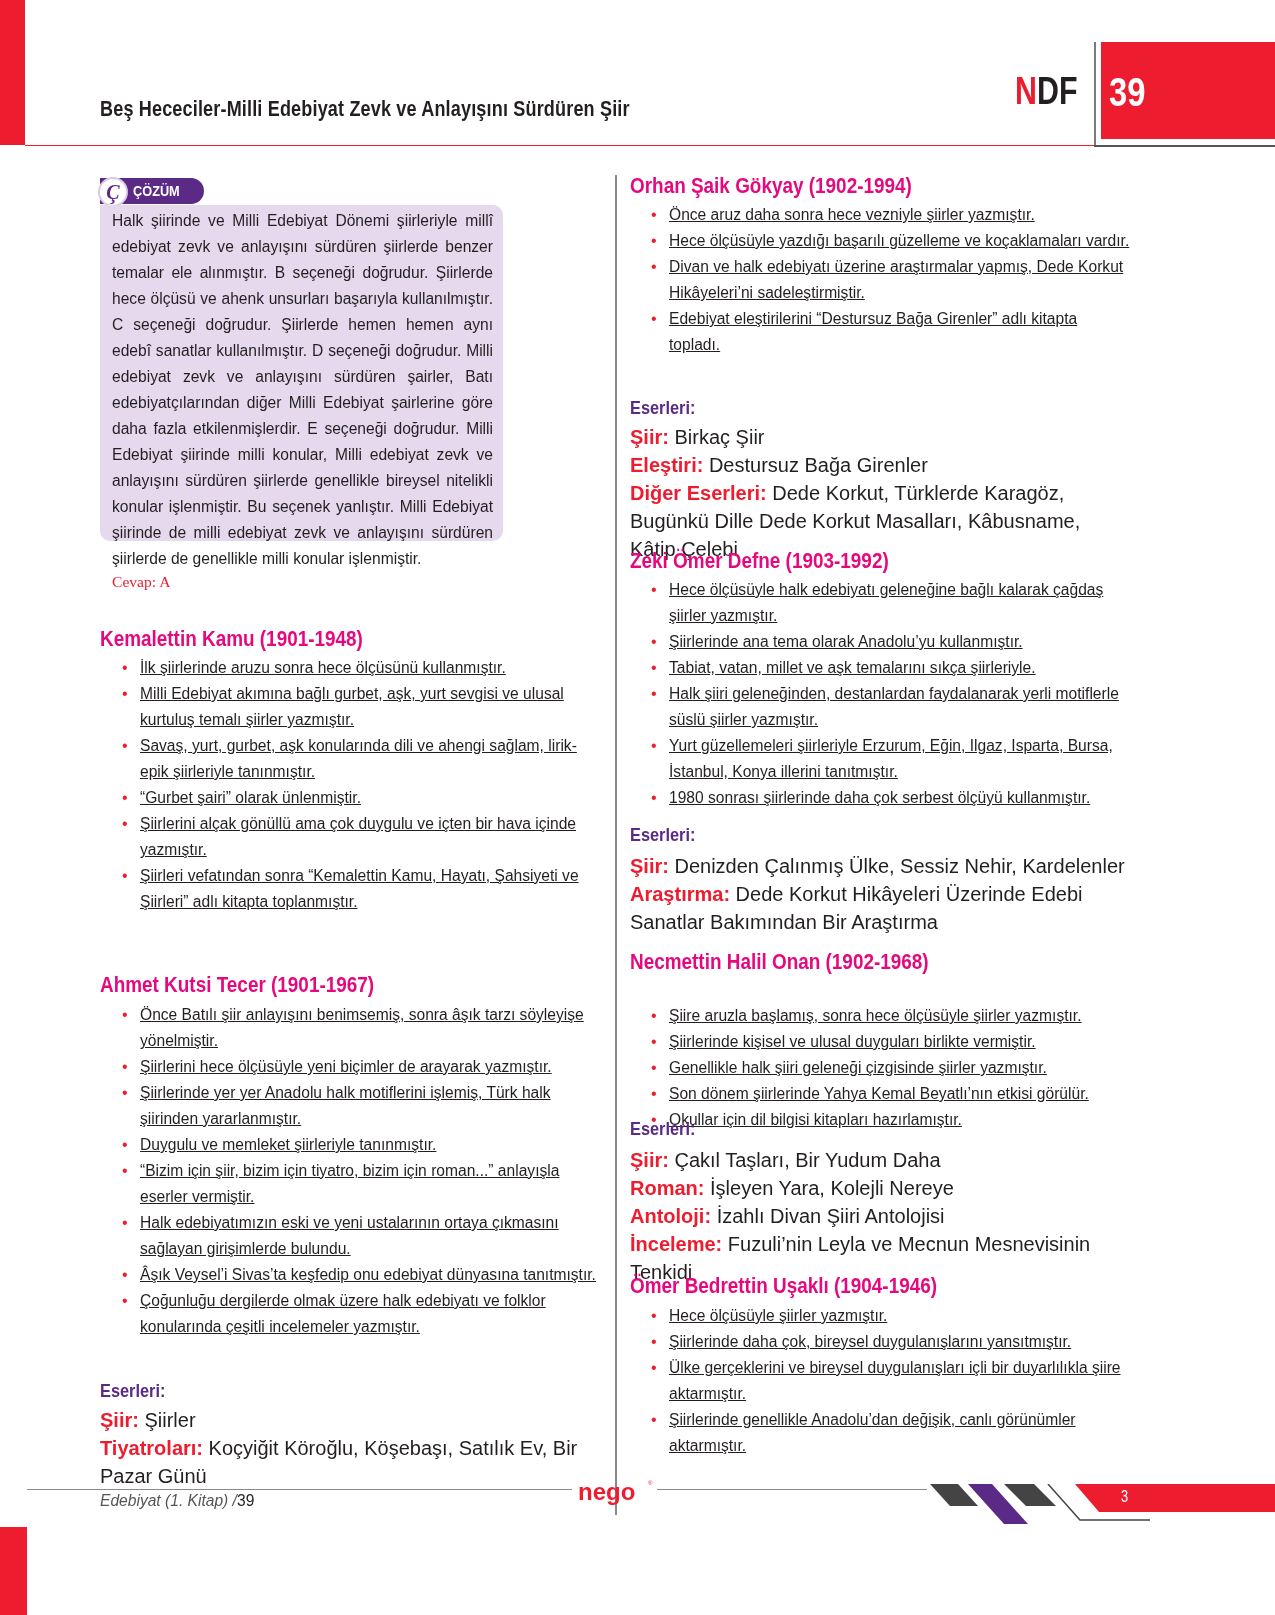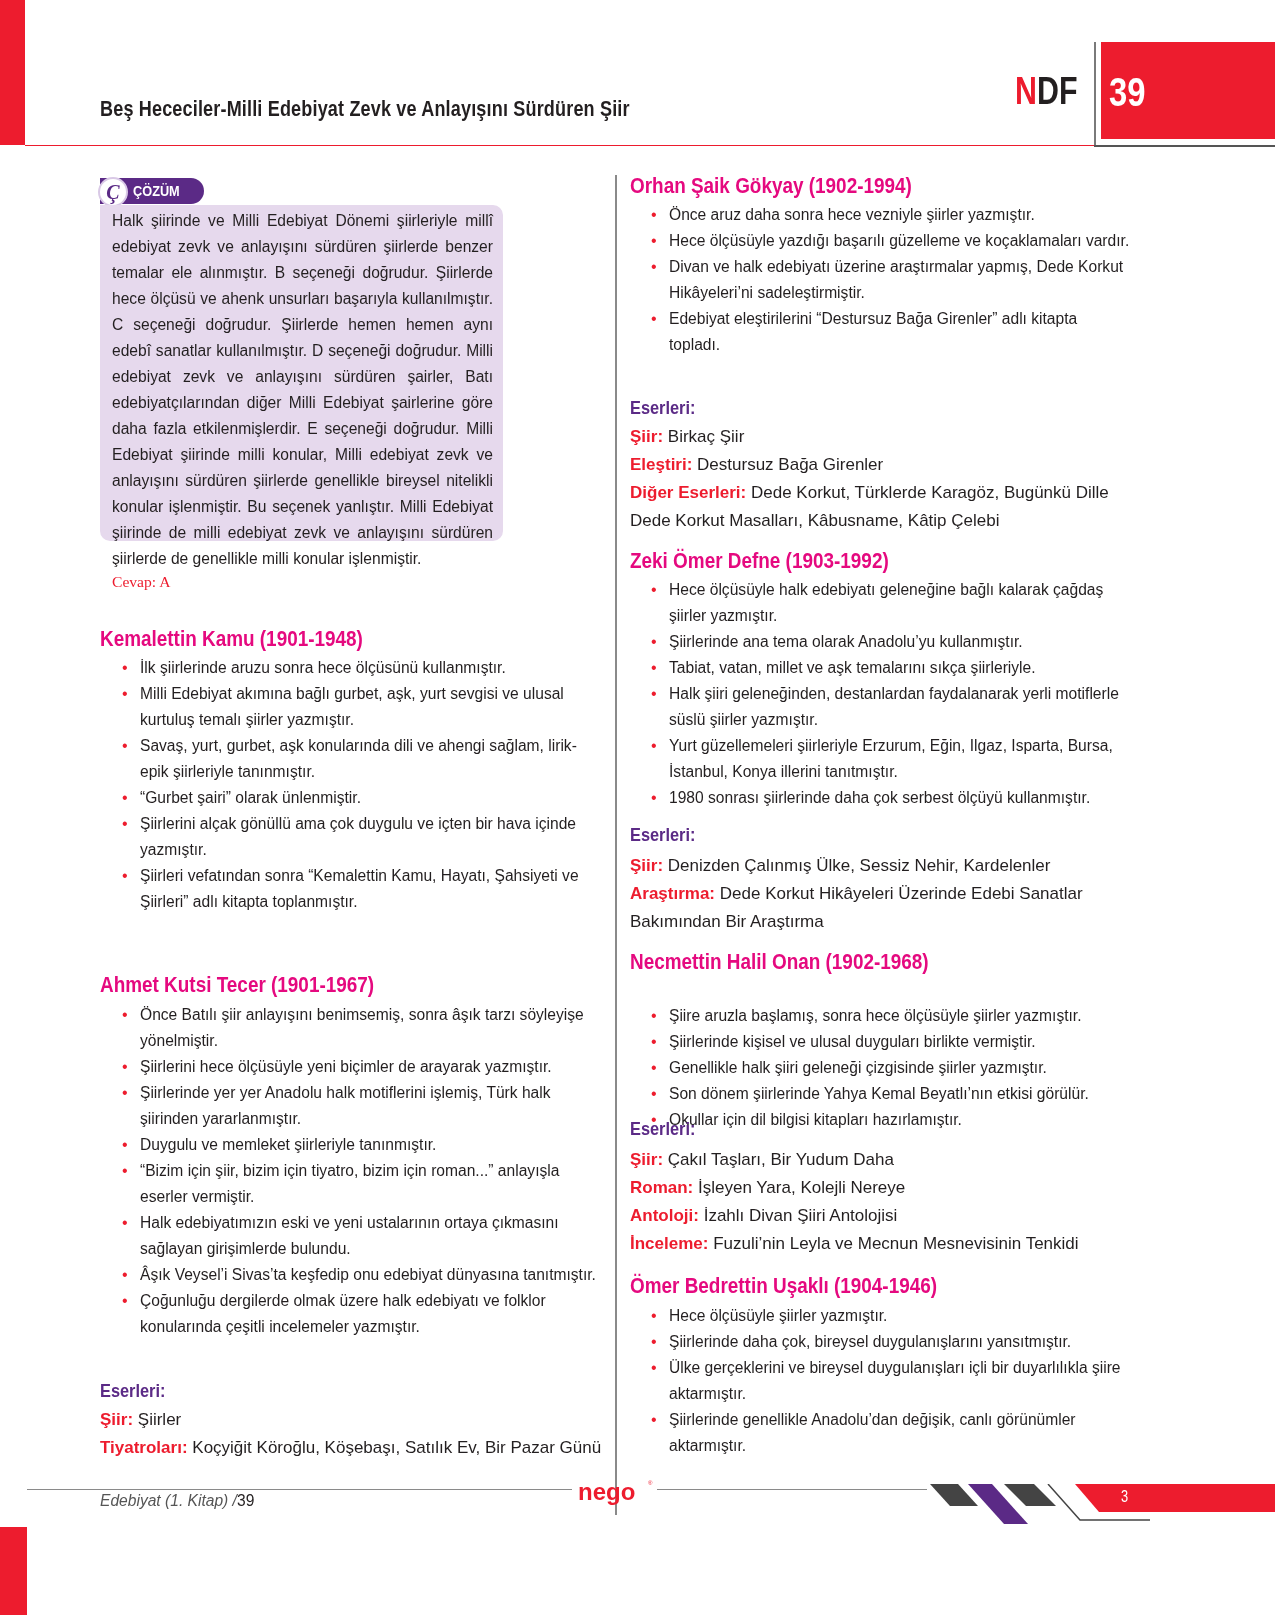--- a/index.html
+++ b/index.html
@@ -28,24 +28,24 @@
                 background:#ffffff; border:2px solid #d9c9e6; display:flex; align-items:center; justify-content:center;
                 color:#5b2a86; font-style:italic; font-weight:bold; font-family:"Liberation Serif", serif; font-size:20px; }
   .cozum-label { position:absolute; left:33px; top:4px; color:#fff; font-weight:bold; font-size:15px; transform:scaleX(0.85); transform-origin:left top; }
   .cozum-box { position:absolute; left:100px; top:205px; width:403px; height:336px; background:#e6d9ed;
                border-radius:0 10px 10px 10px; box-sizing:border-box; padding:3px 10px 0 12px; }
   .cozum-text { font-size:15.6px; line-height:26px; text-align:justify; color:#231f20; }
   .cozum-answer { text-align:left; color:#ed1c2e; font-size:15.6px; line-height:20px;font-family:Liberation Serif, serif; }
 
   .sec-title { position:absolute; font-size:22px; font-weight:bold; color:#e5097f; transform:scaleX(0.86); transform-origin:left top; white-space:nowrap; }
   .eserleri { position:absolute; font-size:19px; font-weight:bold; color:#5b2a86; transform:scaleX(0.86); transform-origin:left top; }
-  ul.bul { position:absolute; margin:0; padding:0; list-style:none; font-size:15.6px; line-height:26px; }
+  ul.bul { position:absolute; margin:0; padding:0; list-style:none; font-size:15.6px; line-height:26px;text-decoration:underline; }
   ul.bul li { position:relative; padding-left:21px; margin-bottom:0; }
   ul.bul li::before { content:"•"; position:absolute; left:3px; top:0; color:#ed1c2e; font-size:16px; }
-  .works { position:absolute; font-size:17px; line-height:28px; }
+  .works { position:absolute; font-size:20px; line-height:28px; }
   .works .lbl { color:#ed1c2e; font-weight:bold; }
 
   .footer-line { position:absolute; left:27px; top:1489px; width:545px; height:1px; background:#8a8a8a; }
   .footer-line2 { position:absolute; left:657px; top:1489px; width:270px; height:1px; background:#8a8a8a; }
   .footer-text { position:absolute; left:100px; top:1492px; font-size:15.6px; color:#555; font-style:italic; }
   .footer-text .pg { font-style:normal; color:#231f20; }
   .logo { position:absolute; left:574px; top:1476px; width:84px; height:32px; }
   .stripes { position:absolute; left:930px; top:1484px; width:220px; height:40px; }
   .page-num-box { position:absolute; left:1075px; top:1484px; width:200px; height:28px; }
   .page-num { position:absolute; left:1120px; top:1488px; color:#fff; font-size:16px; transform:scaleX(0.8); }

